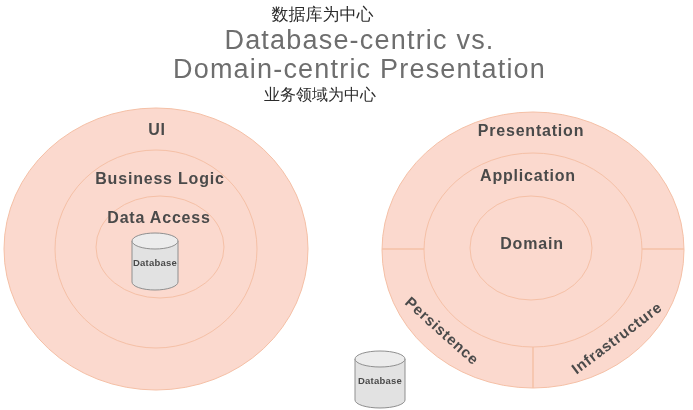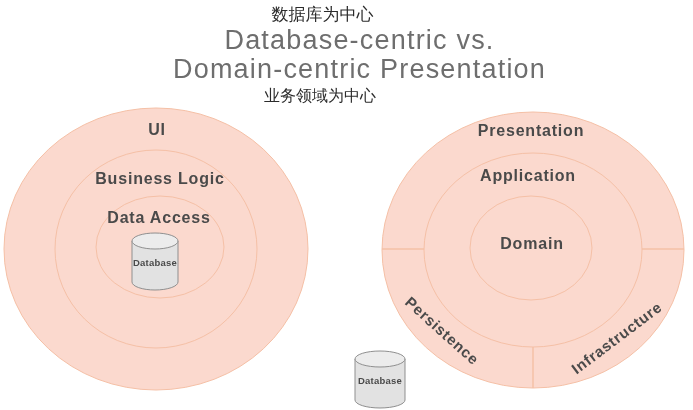--- a/index.html
+++ b/index.html
@@ -6,21 +6,21 @@
   .stage{position:relative;width:693px;height:410px;background:#ffffff;overflow:hidden;
          font-family:"Liberation Sans",sans-serif;}
   .cn-top{position:absolute;top:4px;left:0;width:645px;text-align:center;
           font-size:17px;line-height:21px;color:var(--cn-text,#2b2b2b);
           font-family:"DejaVu Sans",sans-serif;}
   .main-title{position:absolute;top:26px;left:13px;width:693px;text-align:center;
           font-weight:300;font-size:27px;line-height:29px;letter-spacing:1.2px;
           color:var(--title-text,#6e6e6e);}
   .cn-bottom{position:absolute;top:86px;left:0;width:640px;text-align:center;
           font-size:16px;line-height:20px;color:var(--cn-text,#2b2b2b);
-          font-family:Liberation Serif, serif;}
+          font-family:Liberation Mono, monospace;}
   svg.diagram{position:absolute;left:0;top:0;}
   .ring-fill{fill:var(--circle-fill,#fbd9ce);stroke:var(--circle-stroke,#f6c2a8);stroke-width:1;}
   .ring-line{fill:none;stroke:var(--circle-stroke,#f6c2a8);stroke-width:1;}
   .divider{stroke:var(--circle-stroke,#f6c2a8);stroke-width:1.5;}
   .ring-label{fill:var(--label-text,#4a4a4a);font-family:"Liberation Sans",sans-serif;
           font-weight:700;font-size:16px;letter-spacing:0.8px;text-anchor:middle;}
   .sector-label{fill:var(--label-text,#4a4a4a);font-family:"Liberation Sans",sans-serif;
           font-weight:700;font-size:15px;letter-spacing:0.8px;text-anchor:middle;}
   .db-body{fill:var(--db-fill,#e2e2e2);stroke:var(--db-stroke,#8f8f8f);stroke-width:1;}
   .db-top{fill:var(--db-top-fill,#ececec);stroke:var(--db-stroke,#8f8f8f);stroke-width:1;}

